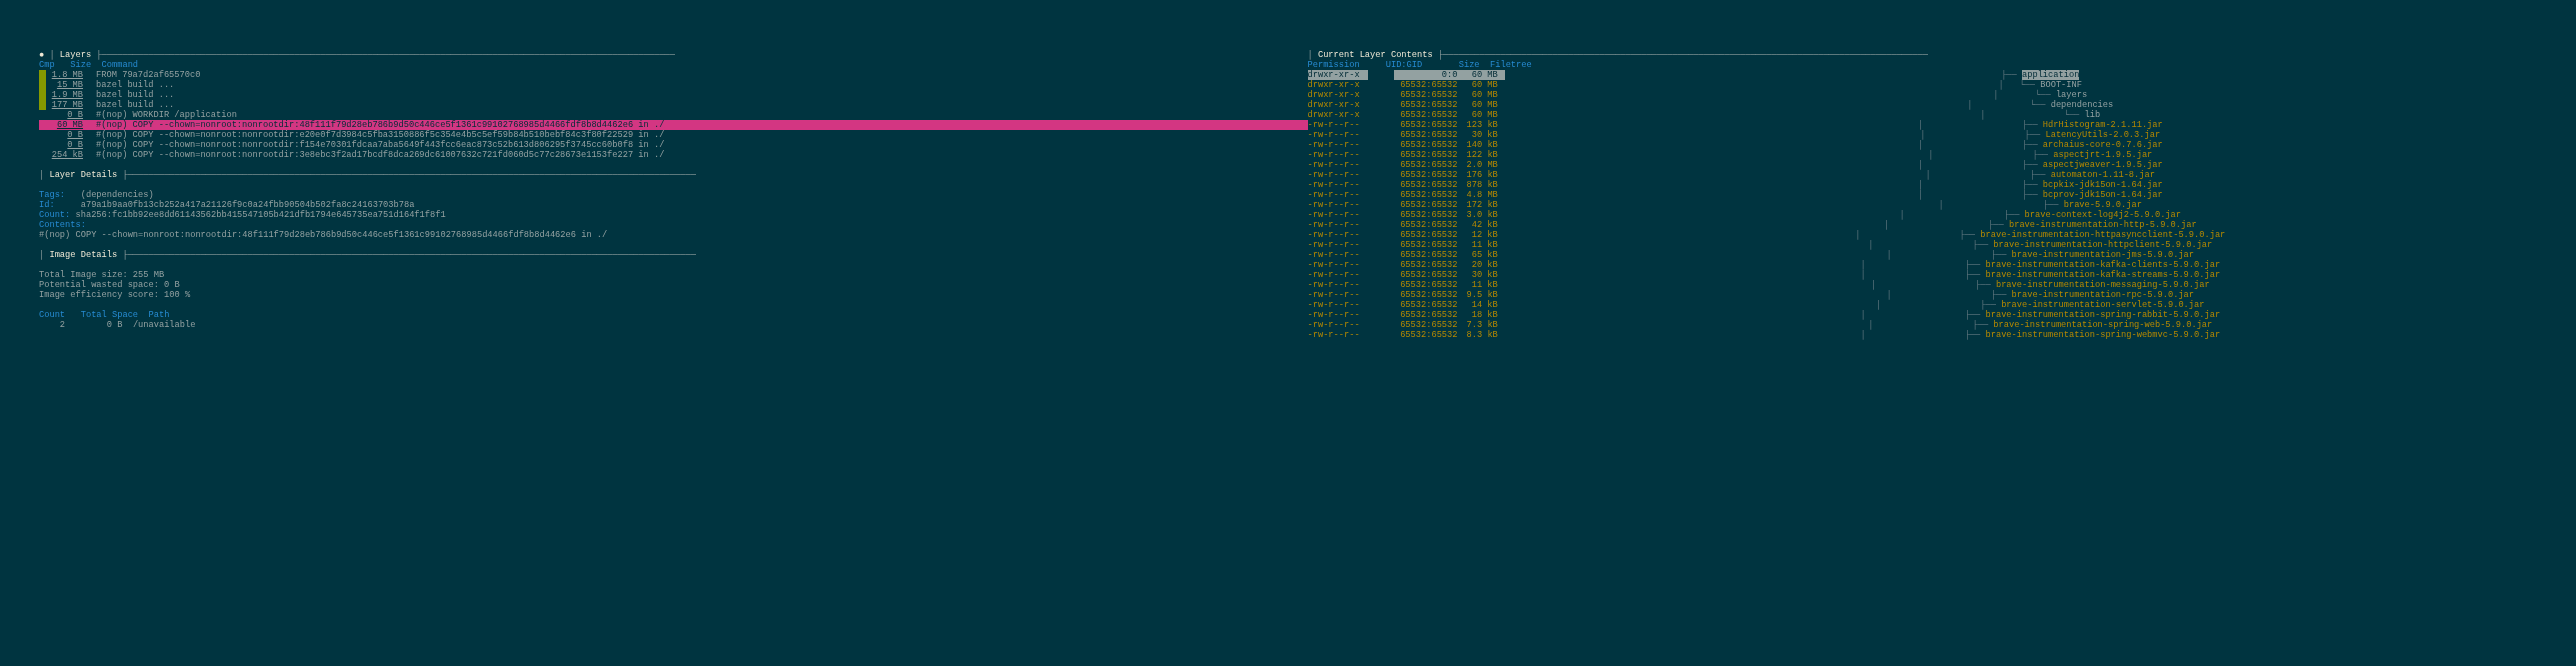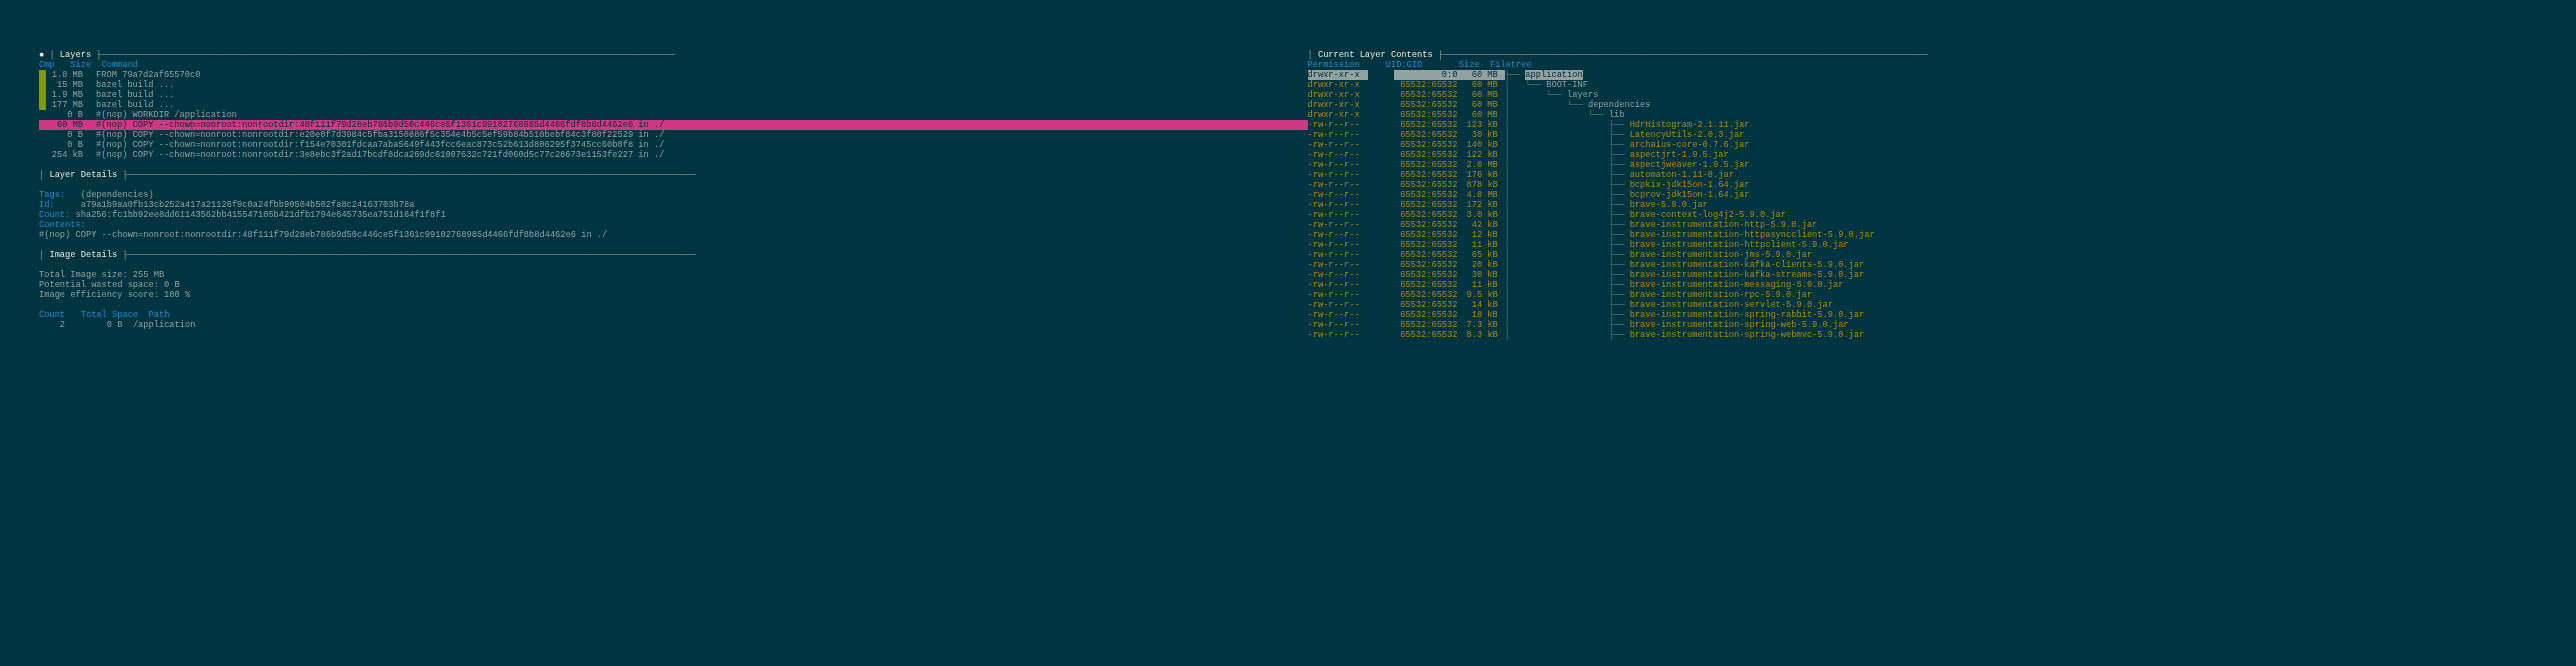--- a/index.html
+++ b/index.html
@@ -15,32 +15,32 @@
   .container { display: flex; width: 100%; }
   .left-panel { width: 50%; margin-left: 39px; }
   .right-panel { width: 50%; }
   .header-line { color: #93a1a1; }
   .bullet { color: #eee8d5; }
   .col-header { color: #268bd2; }
   .layer-row { display: flex; }
   .cmp-bar { width: 6.7px; display: inline-block; }
   .cmp-green { background: #859900; }
   .cmp-magenta { background: #d33682; }
-  .size-col { width: 40px; text-align: right; padding-right: 2.7px; }
+  .size-col { width: 40px; text-align: right; padding-right: 2.7px; text-decoration: underline; }
   .cmd-col { flex: 1; }
   .highlight-row { background: #d33682; color: #002b36; }
   .label { color: #268bd2; }
   .yellow { color: #b58900; }
   .white { color: #eee8d5; }
   .selected-file { background: #93a1a1; color: #002b36; }
   .file-row { display: flex; }
   .perm-col { width: 60px; }
   .uidgid-col { width: 64px; text-align: right; margin-left: 26px; }
   .fsize-col { width: 47px; text-align: right; padding-right: 6.7px; }
-  .tree-col { flex: 1; }
+  .tree-col { flex: 1; text-align: center; }
   .tree-line { color: #657b83; }
 </style>
 </head>
 <body>
 
 
 
 <div class="container">
   <div class="left-panel">
 <span class="header-line"><span class="bullet">●</span> │ <span class="white">Layers</span> ├──────────────────────────────────────────────────────────────────────────────────────────────────────────────</span>
@@ -54,21 +54,21 @@
 <span class="label">Contents:</span>
 <span>#(nop) COPY --chown=nonroot:nonrootdir:48f111f79d28eb786b9d50c446ce5f1361c99102768985d4466fdf8b8d4462e6 in ./</span>
 
 <span>│ <span class="white">Image Details</span> ├─────────────────────────────────────────────────────────────────────────────────────────────────────────────</span>
 
 <span>Total Image size: 255 MB</span>
 <span>Potential wasted space: 0 B</span>
 <span>Image efficiency score: 100 %</span>
 
 <span class="label"><span>Count</span>   <span>Total Space</span>  <span>Path</span></span>
-<span>    <span>2</span>        <span>0 B</span>  <span>/application</span></span>
+<span>    <span>2</span>        <span>0 B</span>  <span>/unavailable</span></span>
   </div>
   <div class="right-panel">
 <span>│ <span class="white">Current Layer Contents</span> ├─────────────────────────────────────────────────────────────────────────────────────────────</span>
 <span class="col-header"><span>Permission</span>     <span>UID:GID</span>       <span>Size</span>  <span>Filetree</span></span>
 <div id="files-list"><div class="file-row"><span class="perm-col selected-file">drwxr-xr-x</span><span class="uidgid-col selected-file">0:0</span><span class="fsize-col selected-file">60 MB</span><span class="tree-col"><span class="tree-line">├── </span><span class="selected-file">application</span></span></div><div class="file-row"><span class="perm-col yellow">drwxr-xr-x</span><span class="uidgid-col yellow">65532:65532</span><span class="fsize-col yellow">60 MB</span><span class="tree-col"><span class="tree-line">│   └── </span><span class="">BOOT-INF</span></span></div><div class="file-row"><span class="perm-col yellow">drwxr-xr-x</span><span class="uidgid-col yellow">65532:65532</span><span class="fsize-col yellow">60 MB</span><span class="tree-col"><span class="tree-line">│       └── </span><span class="">layers</span></span></div><div class="file-row"><span class="perm-col yellow">drwxr-xr-x</span><span class="uidgid-col yellow">65532:65532</span><span class="fsize-col yellow">60 MB</span><span class="tree-col"><span class="tree-line">│           └── </span><span class="">dependencies</span></span></div><div class="file-row"><span class="perm-col yellow">drwxr-xr-x</span><span class="uidgid-col yellow">65532:65532</span><span class="fsize-col yellow">60 MB</span><span class="tree-col"><span class="tree-line">│               └── </span><span class="">lib</span></span></div><div class="file-row"><span class="perm-col yellow">-rw-r--r--</span><span class="uidgid-col yellow">65532:65532</span><span class="fsize-col yellow">123 kB</span><span class="tree-col"><span class="tree-line">│                   ├── </span><span class="yellow">HdrHistogram-2.1.11.jar</span></span></div><div class="file-row"><span class="perm-col yellow">-rw-r--r--</span><span class="uidgid-col yellow">65532:65532</span><span class="fsize-col yellow">30 kB</span><span class="tree-col"><span class="tree-line">│                   ├── </span><span class="yellow">LatencyUtils-2.0.3.jar</span></span></div><div class="file-row"><span class="perm-col yellow">-rw-r--r--</span><span class="uidgid-col yellow">65532:65532</span><span class="fsize-col yellow">140 kB</span><span class="tree-col"><span class="tree-line">│                   ├── </span><span class="yellow">archaius-core-0.7.6.jar</span></span></div><div class="file-row"><span class="perm-col yellow">-rw-r--r--</span><span class="uidgid-col yellow">65532:65532</span><span class="fsize-col yellow">122 kB</span><span class="tree-col"><span class="tree-line">│                   ├── </span><span class="yellow">aspectjrt-1.9.5.jar</span></span></div><div class="file-row"><span class="perm-col yellow">-rw-r--r--</span><span class="uidgid-col yellow">65532:65532</span><span class="fsize-col yellow">2.0 MB</span><span class="tree-col"><span class="tree-line">│                   ├── </span><span class="yellow">aspectjweaver-1.9.5.jar</span></span></div><div class="file-row"><span class="perm-col yellow">-rw-r--r--</span><span class="uidgid-col yellow">65532:65532</span><span class="fsize-col yellow">176 kB</span><span class="tree-col"><span class="tree-line">│                   ├── </span><span class="yellow">automaton-1.11-8.jar</span></span></div><div class="file-row"><span class="perm-col yellow">-rw-r--r--</span><span class="uidgid-col yellow">65532:65532</span><span class="fsize-col yellow">878 kB</span><span class="tree-col"><span class="tree-line">│                   ├── </span><span class="yellow">bcpkix-jdk15on-1.64.jar</span></span></div><div class="file-row"><span class="perm-col yellow">-rw-r--r--</span><span class="uidgid-col yellow">65532:65532</span><span class="fsize-col yellow">4.8 MB</span><span class="tree-col"><span class="tree-line">│                   ├── </span><span class="yellow">bcprov-jdk15on-1.64.jar</span></span></div><div class="file-row"><span class="perm-col yellow">-rw-r--r--</span><span class="uidgid-col yellow">65532:65532</span><span class="fsize-col yellow">172 kB</span><span class="tree-col"><span class="tree-line">│                   ├── </span><span class="yellow">brave-5.9.0.jar</span></span></div><div class="file-row"><span class="perm-col yellow">-rw-r--r--</span><span class="uidgid-col yellow">65532:65532</span><span class="fsize-col yellow">3.0 kB</span><span class="tree-col"><span class="tree-line">│                   ├── </span><span class="yellow">brave-context-log4j2-5.9.0.jar</span></span></div><div class="file-row"><span class="perm-col yellow">-rw-r--r--</span><span class="uidgid-col yellow">65532:65532</span><span class="fsize-col yellow">42 kB</span><span class="tree-col"><span class="tree-line">│                   ├── </span><span class="yellow">brave-instrumentation-http-5.9.0.jar</span></span></div><div class="file-row"><span class="perm-col yellow">-rw-r--r--</span><span class="uidgid-col yellow">65532:65532</span><span class="fsize-col yellow">12 kB</span><span class="tree-col"><span class="tree-line">│                   ├── </span><span class="yellow">brave-instrumentation-httpasyncclient-5.9.0.jar</span></span></div><div class="file-row"><span class="perm-col yellow">-rw-r--r--</span><span class="uidgid-col yellow">65532:65532</span><span class="fsize-col yellow">11 kB</span><span class="tree-col"><span class="tree-line">│                   ├── </span><span class="yellow">brave-instrumentation-httpclient-5.9.0.jar</span></span></div><div class="file-row"><span class="perm-col yellow">-rw-r--r--</span><span class="uidgid-col yellow">65532:65532</span><span class="fsize-col yellow">65 kB</span><span class="tree-col"><span class="tree-line">│                   ├── </span><span class="yellow">brave-instrumentation-jms-5.9.0.jar</span></span></div><div class="file-row"><span class="perm-col yellow">-rw-r--r--</span><span class="uidgid-col yellow">65532:65532</span><span class="fsize-col yellow">20 kB</span><span class="tree-col"><span class="tree-line">│                   ├── </span><span class="yellow">brave-instrumentation-kafka-clients-5.9.0.jar</span></span></div><div class="file-row"><span class="perm-col yellow">-rw-r--r--</span><span class="uidgid-col yellow">65532:65532</span><span class="fsize-col yellow">30 kB</span><span class="tree-col"><span class="tree-line">│                   ├── </span><span class="yellow">brave-instrumentation-kafka-streams-5.9.0.jar</span></span></div><div class="file-row"><span class="perm-col yellow">-rw-r--r--</span><span class="uidgid-col yellow">65532:65532</span><span class="fsize-col yellow">11 kB</span><span class="tree-col"><span class="tree-line">│                   ├── </span><span class="yellow">brave-instrumentation-messaging-5.9.0.jar</span></span></div><div class="file-row"><span class="perm-col yellow">-rw-r--r--</span><span class="uidgid-col yellow">65532:65532</span><span class="fsize-col yellow">9.5 kB</span><span class="tree-col"><span class="tree-line">│                   ├── </span><span class="yellow">brave-instrumentation-rpc-5.9.0.jar</span></span></div><div class="file-row"><span class="perm-col yellow">-rw-r--r--</span><span class="uidgid-col yellow">65532:65532</span><span class="fsize-col yellow">14 kB</span><span class="tree-col"><span class="tree-line">│                   ├── </span><span class="yellow">brave-instrumentation-servlet-5.9.0.jar</span></span></div><div class="file-row"><span class="perm-col yellow">-rw-r--r--</span><span class="uidgid-col yellow">65532:65532</span><span class="fsize-col yellow">18 kB</span><span class="tree-col"><span class="tree-line">│                   ├── </span><span class="yellow">brave-instrumentation-spring-rabbit-5.9.0.jar</span></span></div><div class="file-row"><span class="perm-col yellow">-rw-r--r--</span><span class="uidgid-col yellow">65532:65532</span><span class="fsize-col yellow">7.3 kB</span><span class="tree-col"><span class="tree-line">│                   ├── </span><span class="yellow">brave-instrumentation-spring-web-5.9.0.jar</span></span></div><div class="file-row"><span class="perm-col yellow">-rw-r--r--</span><span class="uidgid-col yellow">65532:65532</span><span class="fsize-col yellow">8.3 kB</span><span class="tree-col"><span class="tree-line">│                   ├── </span><span class="yellow">brave-instrumentation-spring-webmvc-5.9.0.jar</span></span></div></div>
   </div>
 </div>
 
 
 

